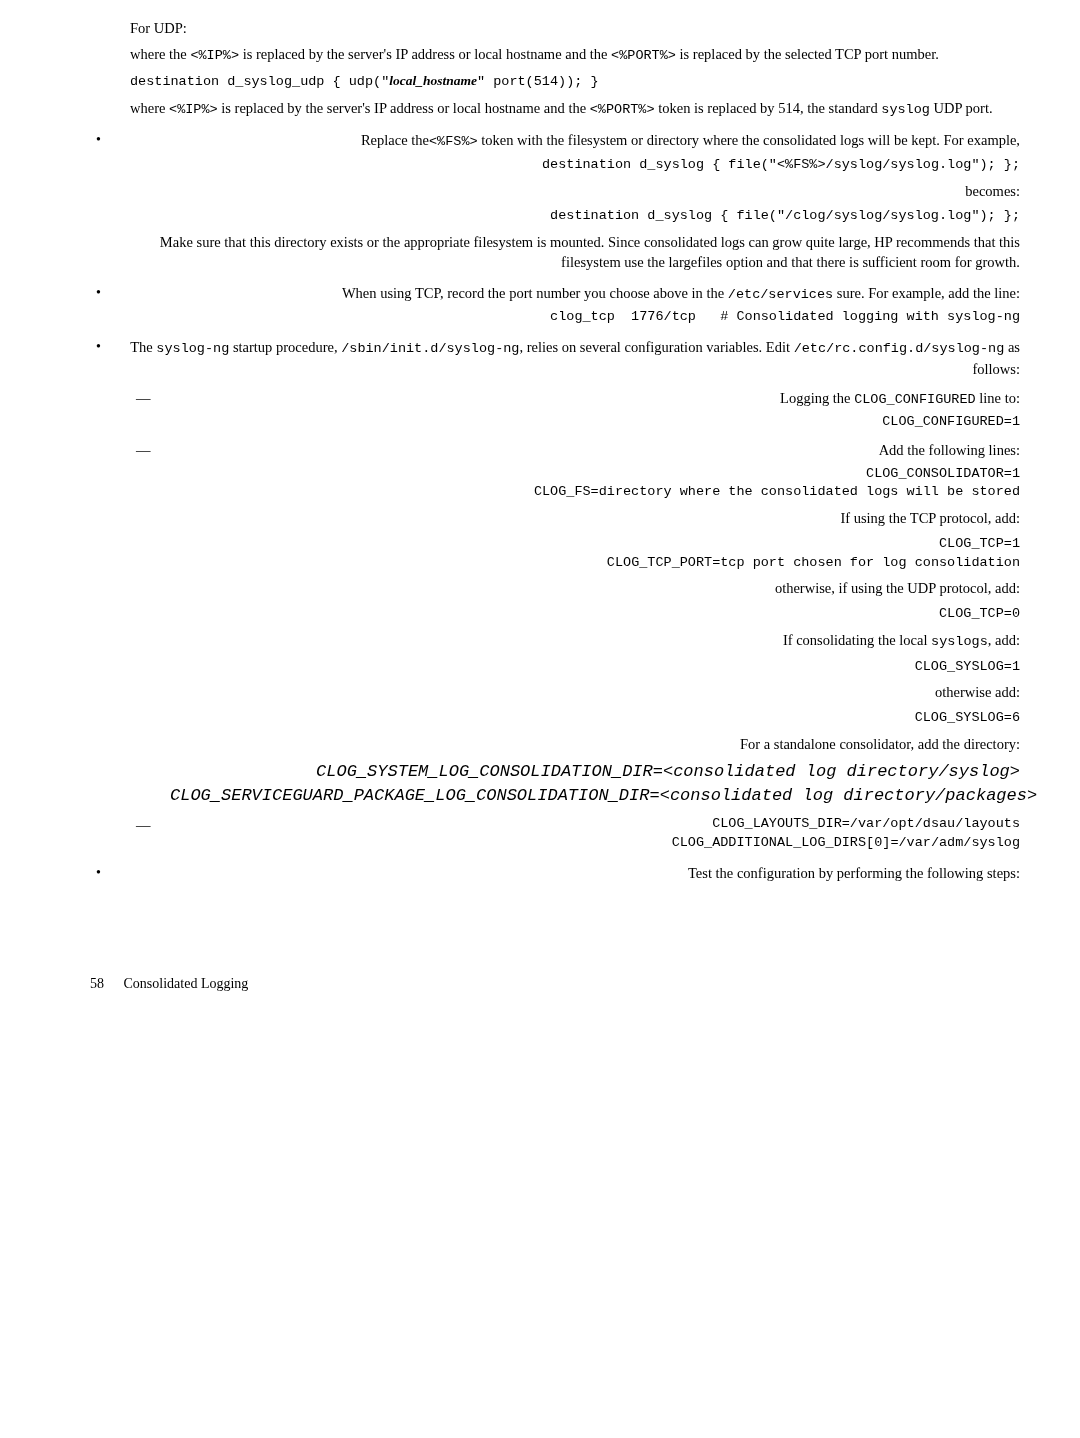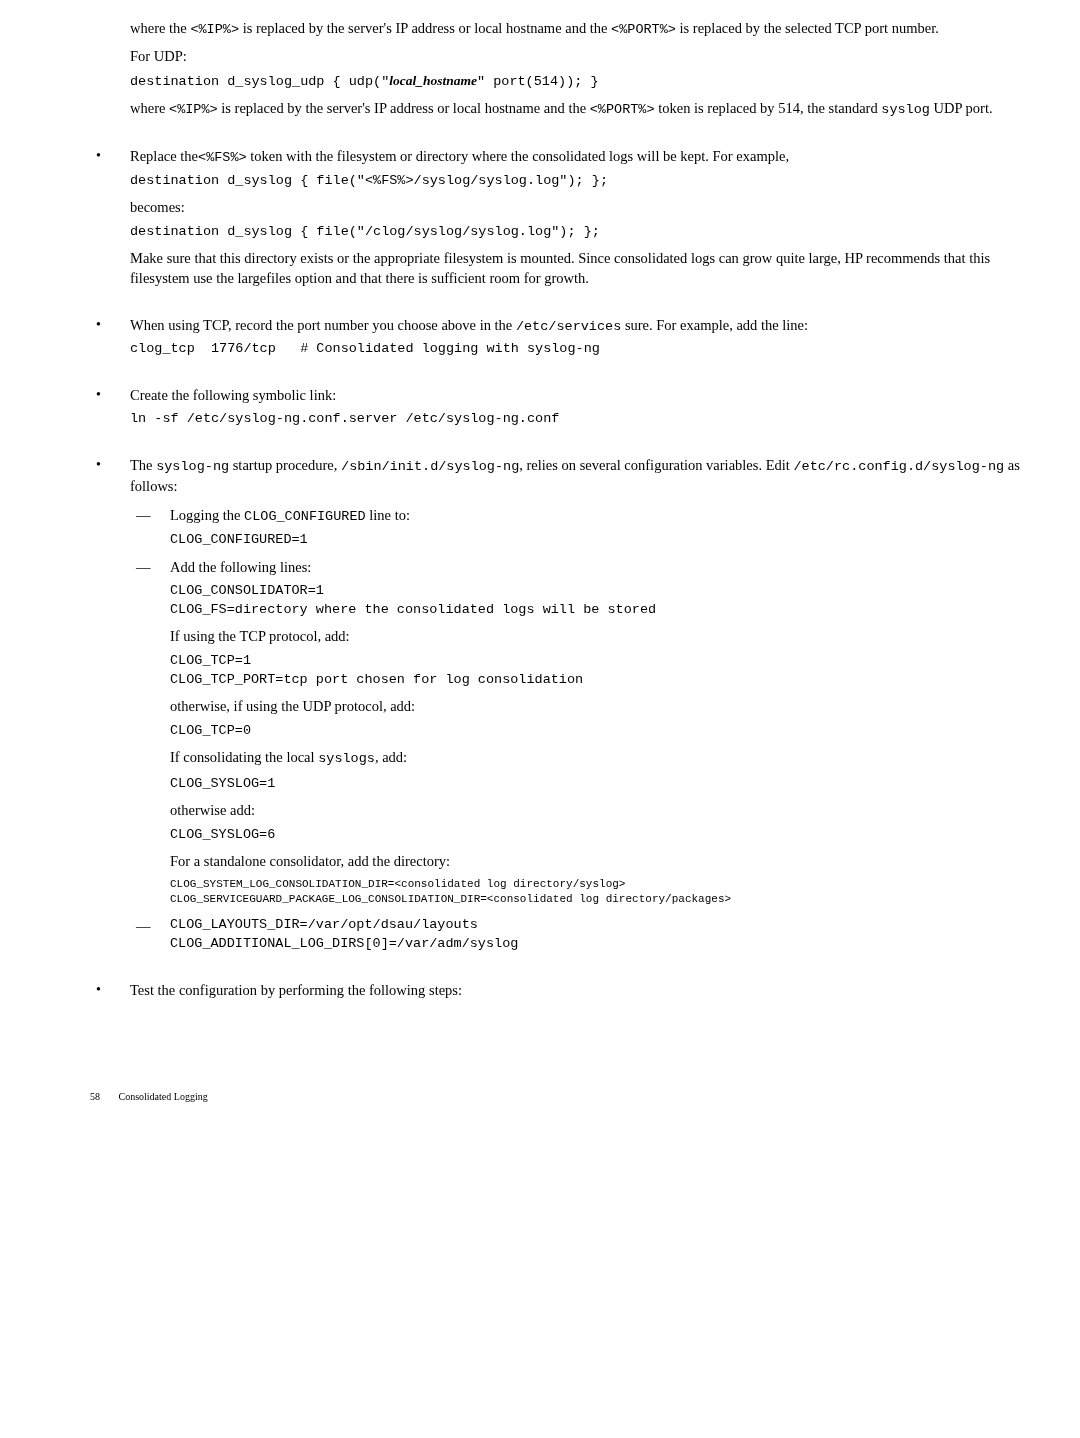--- a/index.html
+++ b/index.html
@@ -12,34 +12,36 @@
     width: 1080px;
     box-sizing: border-box;
     background: #fff;
   }
   .mono {
     font-family: "Courier New", Courier, monospace;
     font-size: 13.5px;
   }
   .mono-small {
     font-family: "Courier New", Courier, monospace;
-    font-size: 11px;
+    font-size: 17px;
+    font-style: italic;
   }
   .italic {
     font-style: italic;
   }
   ul.bulleted {
     list-style: none;
     padding-left: 0;
     margin: 0;
   }
   ul.bulleted > li {
     position: relative;
     padding-left: 40px;
-    margin-top: 26px;
+    margin-top: 10px;
+    text-align: right;
   }
   ul.bulleted > li::before {
     content: "•";
     position: absolute;
     left: 6px;
     top: 0;
     font-size: 14px;
   }
   ul.dashed {
     list-style: none;
@@ -65,35 +67,35 @@
     margin-left: 40px;
   }
   .codeblock {
     margin-top: 4px;
     margin-bottom: 4px;
     white-space: pre;
   }
   .footer {
     position: relative;
     margin-top: 90px;
-    font-size: 10px;
+    font-size: 14px;
   }
   .footer .pg {
     display: inline-block;
     margin-right: 16px;
   }
 </style>
 </head>
 <body>
 
 <div class="indent1">
+  <div class="block">For UDP:</div>
   <div class="block">
     <span>where the </span><span class="mono">&lt;%IP%&gt;</span><span> is replaced by the server's IP address or local hostname and the </span><span class="mono">&lt;%PORT%&gt;</span><span> is replaced by the selected TCP port number.</span>
   </div>
-  <div class="block">For UDP:</div>
   <div class="block mono">
     <span>destination d_syslog_udp { udp("</span><span class="italic" style="font-family:'Palatino Linotype',serif;font-weight:bold;">local_hostname</span><span>" port(514)); }</span>
   </div>
   <div class="block">
     <span>where </span><span class="mono">&lt;%IP%&gt;</span><span> is replaced by the server's IP address or local hostname and the </span><span class="mono">&lt;%PORT%&gt;</span><span> token is replaced by 514, the standard </span><span class="mono">syslog</span><span> UDP port.</span>
   </div>
 </div>
 
 <ul class="bulleted">
 
@@ -107,24 +109,20 @@
     <div class="block">Make sure that this directory exists or the appropriate filesystem is mounted. Since consolidated logs can grow quite large, HP recommends that this filesystem use the largefiles option and that there is sufficient room for growth.</div>
   </li>
 
   <li>
     <div>
       <span>When using TCP, record the port number you choose above in the </span><span class="mono">/etc/services</span><span> sure. For example, add the line:</span>
     </div>
     <div class="codeblock mono">clog_tcp  1776/tcp   # Consolidated logging with syslog-ng</div>
   </li>
 
-  <li>
-    <div>Create the following symbolic link:</div>
-    <div class="codeblock mono">ln -sf /etc/syslog-ng.conf.server /etc/syslog-ng.conf</div>
-  </li>
 
   <li>
     <div>
       <span>The </span><span class="mono">syslog-ng</span><span> startup procedure, </span><span class="mono">/sbin/init.d/syslog-ng</span><span>, relies on several configuration variables. Edit </span><span class="mono">/etc/rc.config.d/syslog-ng</span><span> as follows:</span>
     </div>
 
     <ul class="dashed">
       <li>
         <div>
           <span>Logging the </span><span class="mono">CLOG_CONFIGURED</span><span> line to:</span>

